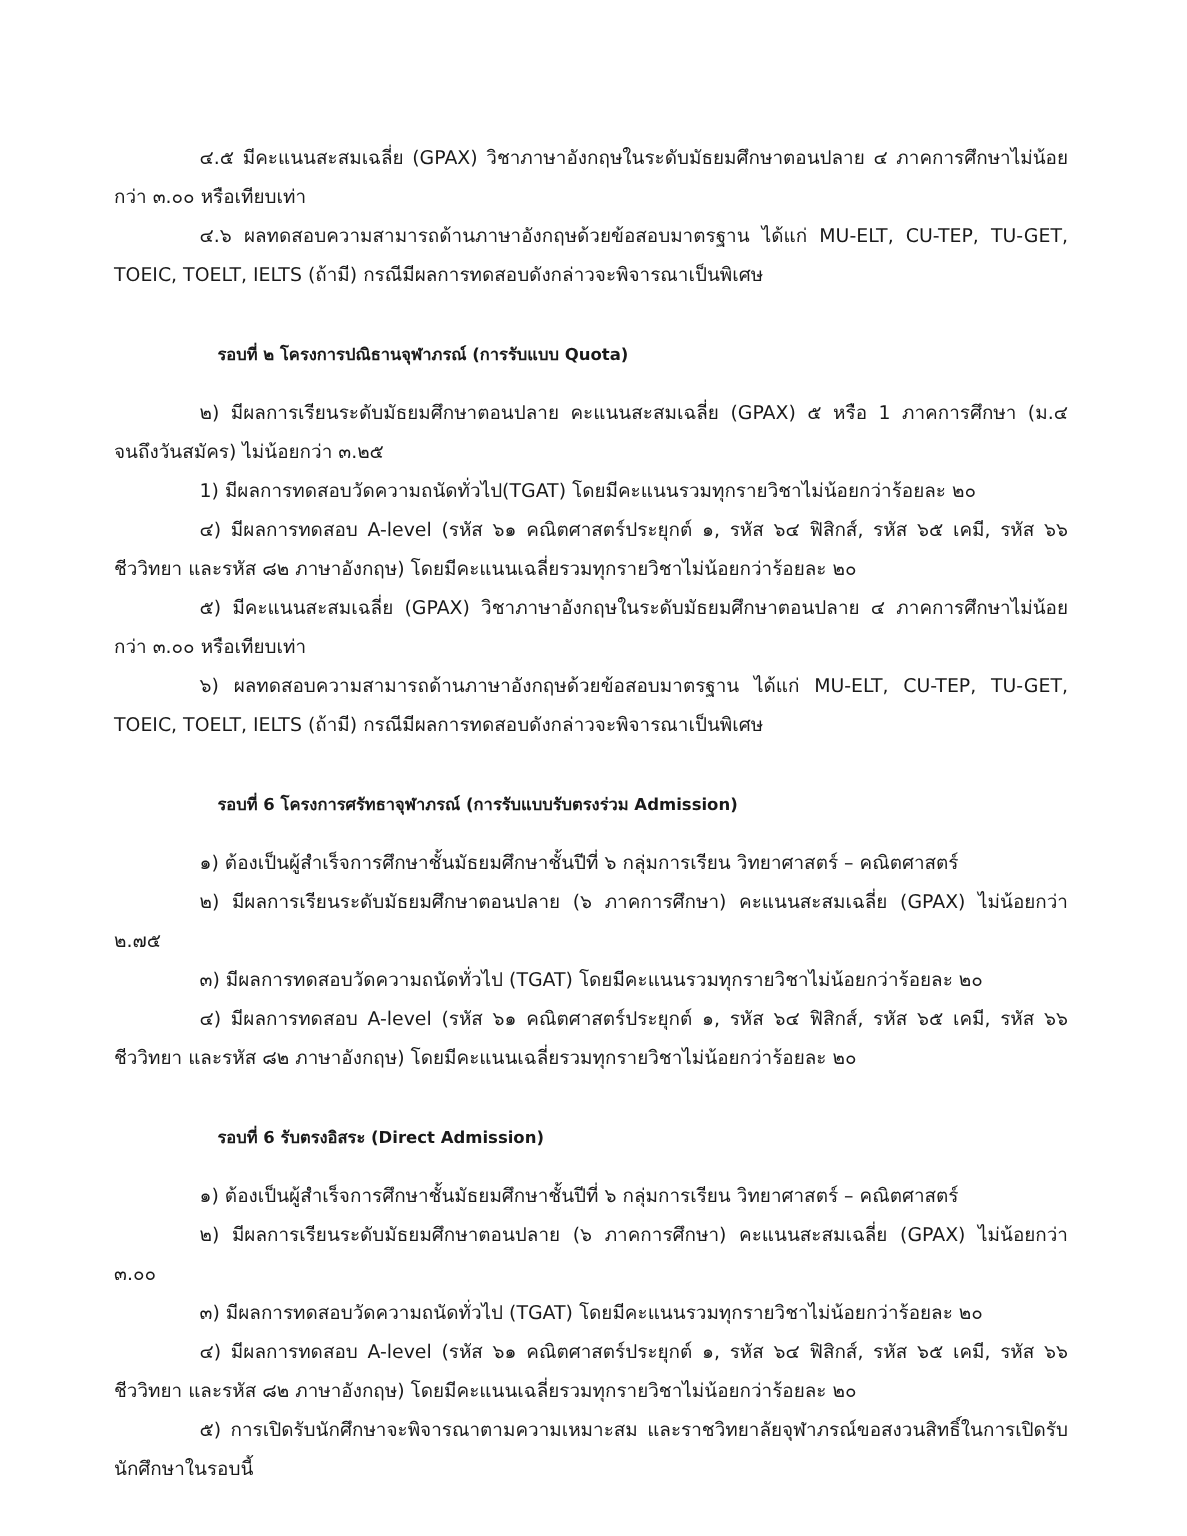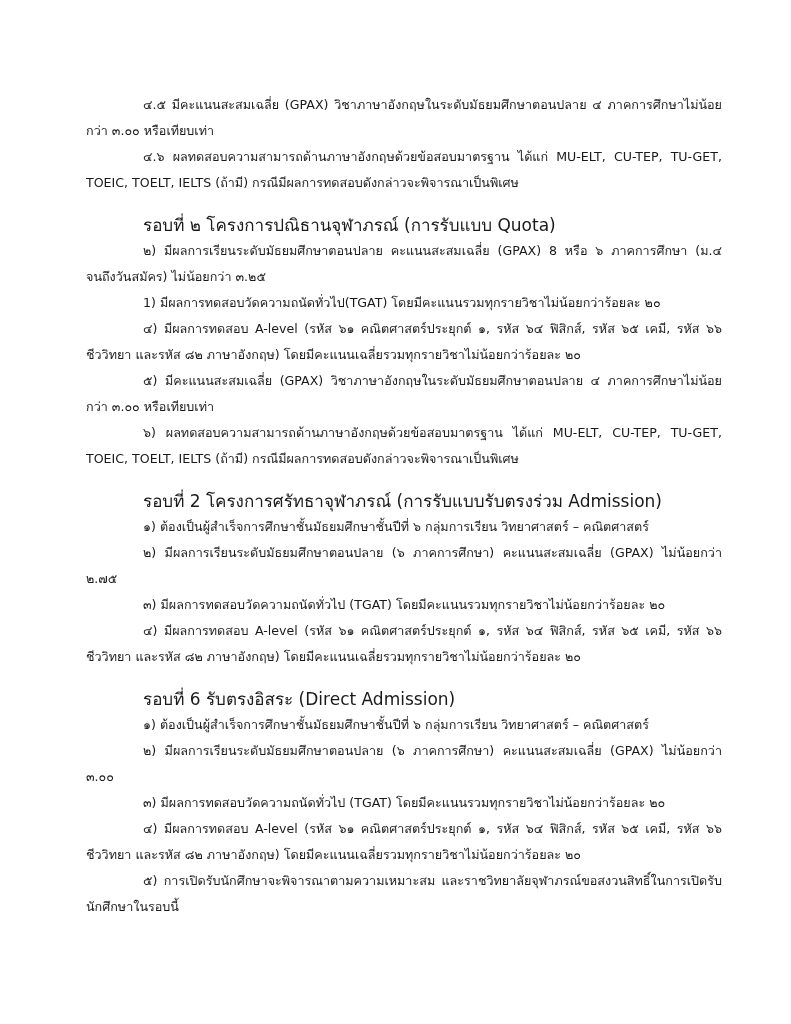--- a/index.html
+++ b/index.html
@@ -1,39 +1,39 @@
 <!DOCTYPE html>
 <html><head>
 <meta charset="utf-8">
 <style>
   html, body { margin: 0; padding: 0; background: #ffffff; }
   body { width: 791px; height: 1024px; overflow: hidden; position: relative;
          font-family: "DejaVu Sans", sans-serif; color: #1a1a1a; }
-  .page { position: absolute; left: 86px; top: 92px; width: 636px; font-size: 12.6px; line-height: 26px; }
+  .page { position: absolute; left: 76px; top: 92px; width: 636px; font-size: 12.6px; line-height: 26px; }
   .para { margin: 0; text-indent: 57px; text-align: justify; }
-  .heading { margin: 0; padding-left: 57px; font-weight: normal; font-size: 17px; }
+  .heading { margin: 12px; padding-left: 57px; font-weight: bold; font-size: 11px; }
   .gap { height: 16px; }
 </style>
 </head>
 <body>
 
 <div class="page">
   <p class="para">๔.๕ มีคะแนนสะสมเฉลี่ย (GPAX) วิชาภาษาอังกฤษในระดับมัธยมศึกษาตอนปลาย ๔ ภาคการศึกษาไม่น้อยกว่า ๓.๐๐ หรือเทียบเท่า</p>
   <p class="para">๔.๖ ผลทดสอบความสามารถด้านภาษาอังกฤษด้วยข้อสอบมาตรฐาน ได้แก่ MU-ELT, CU-TEP, TU-GET, TOEIC, TOELT, IELTS  (ถ้ามี) กรณีมีผลการทดสอบดังกล่าวจะพิจารณาเป็นพิเศษ</p>
 
   <div class="gap"></div>
   <p class="heading">รอบที่ ๒ โครงการปณิธานจุฬาภรณ์ (การรับแบบ Quota)</p>
-  <p class="para">๒) มีผลการเรียนระดับมัธยมศึกษาตอนปลาย คะแนนสะสมเฉลี่ย (GPAX) 8 หรือ ๖ ภาคการศึกษา (ม.๔ จนถึงวันสมัคร) ไม่น้อยกว่า ๓.๒๕</p>
+  <p class="para">๒) มีผลการเรียนระดับมัธยมศึกษาตอนปลาย คะแนนสะสมเฉลี่ย (GPAX) ๕ หรือ 1 ภาคการศึกษา (ม.๔ จนถึงวันสมัคร) ไม่น้อยกว่า ๓.๒๕</p>
   <p class="para">1) มีผลการทดสอบวัดความถนัดทั่วไป(TGAT) โดยมีคะแนนรวมทุกรายวิชาไม่น้อยกว่าร้อยละ ๒๐</p>
   <p class="para">๔) มีผลการทดสอบ A-level (รหัส ๖๑ คณิตศาสตร์ประยุกต์ ๑, รหัส ๖๔ ฟิสิกส์, รหัส ๖๕ เคมี, รหัส ๖๖ ชีววิทยา และรหัส ๘๒ ภาษาอังกฤษ) โดยมีคะแนนเฉลี่ยรวมทุกรายวิชาไม่น้อยกว่าร้อยละ ๒๐</p>
   <p class="para">๕) มีคะแนนสะสมเฉลี่ย (GPAX) วิชาภาษาอังกฤษในระดับมัธยมศึกษาตอนปลาย ๔ ภาคการศึกษาไม่น้อยกว่า ๓.๐๐ หรือเทียบเท่า</p>
   <p class="para">๖) ผลทดสอบความสามารถด้านภาษาอังกฤษด้วยข้อสอบมาตรฐาน ได้แก่ MU-ELT, CU-TEP, TU-GET, TOEIC, TOELT, IELTS (ถ้ามี) กรณีมีผลการทดสอบดังกล่าวจะพิจารณาเป็นพิเศษ</p>
 
   <div class="gap"></div>
-  <p class="heading">รอบที่ 2 โครงการศรัทธาจุฬาภรณ์ (การรับแบบรับตรงร่วม Admission)</p>
+  <p class="heading">รอบที่ 6 โครงการศรัทธาจุฬาภรณ์ (การรับแบบรับตรงร่วม Admission)</p>
   <p class="para">๑) ต้องเป็นผู้สำเร็จการศึกษาชั้นมัธยมศึกษาชั้นปีที่ ๖ กลุ่มการเรียน วิทยาศาสตร์ – คณิตศาสตร์</p>
   <p class="para">๒) มีผลการเรียนระดับมัธยมศึกษาตอนปลาย  (๖ ภาคการศึกษา)  คะแนนสะสมเฉลี่ย (GPAX) ไม่น้อยกว่า ๒.๗๕</p>
   <p class="para">๓) มีผลการทดสอบวัดความถนัดทั่วไป (TGAT) โดยมีคะแนนรวมทุกรายวิชาไม่น้อยกว่าร้อยละ ๒๐</p>
   <p class="para">๔) มีผลการทดสอบ A-level (รหัส ๖๑ คณิตศาสตร์ประยุกต์ ๑, รหัส ๖๔ ฟิสิกส์, รหัส ๖๕ เคมี, รหัส ๖๖ ชีววิทยา และรหัส ๘๒ ภาษาอังกฤษ) โดยมีคะแนนเฉลี่ยรวมทุกรายวิชาไม่น้อยกว่าร้อยละ ๒๐</p>
 
   <div class="gap"></div>
   <p class="heading">รอบที่ 6  รับตรงอิสระ  (Direct Admission)</p>
   <p class="para">๑) ต้องเป็นผู้สำเร็จการศึกษาชั้นมัธยมศึกษาชั้นปีที่ ๖ กลุ่มการเรียน วิทยาศาสตร์ – คณิตศาสตร์</p>
   <p class="para">๒) มีผลการเรียนระดับมัธยมศึกษาตอนปลาย (๖ ภาคการศึกษา) คะแนนสะสมเฉลี่ย (GPAX)  ไม่น้อยกว่า ๓.๐๐</p>
   <p class="para">๓) มีผลการทดสอบวัดความถนัดทั่วไป (TGAT) โดยมีคะแนนรวมทุกรายวิชาไม่น้อยกว่าร้อยละ ๒๐</p>

